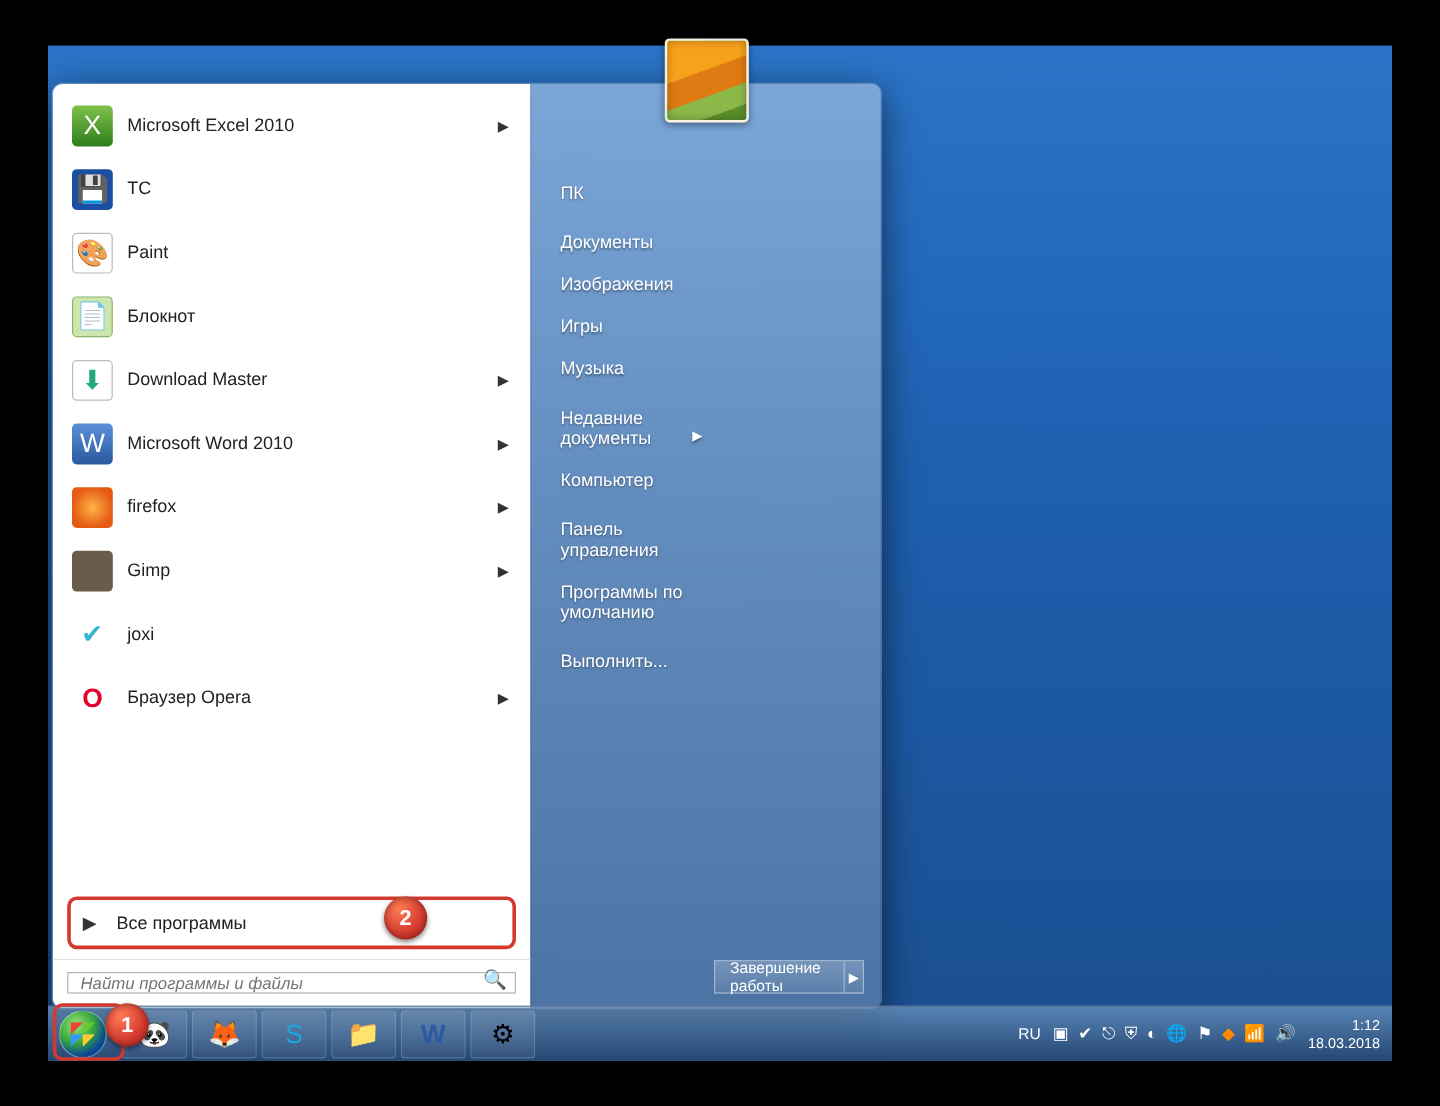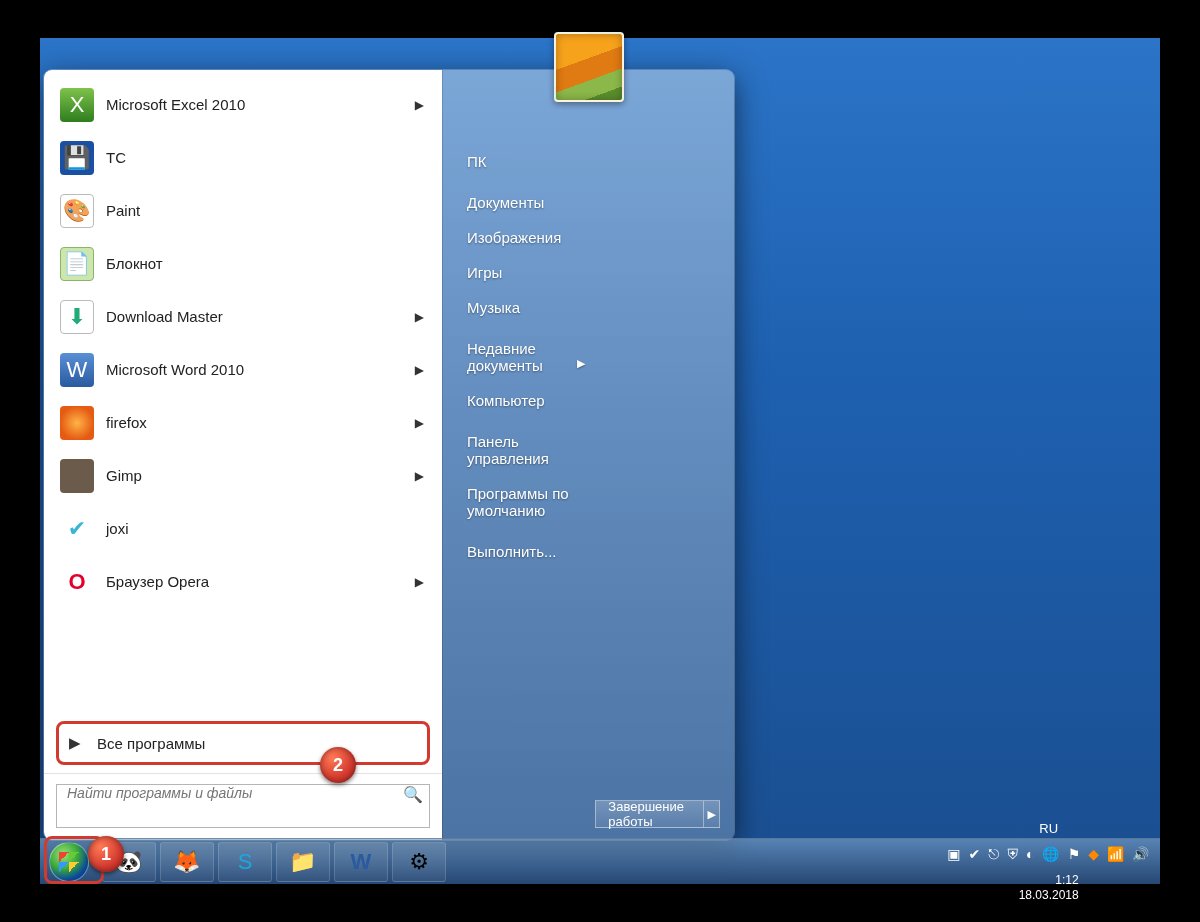--- a/index.html
+++ b/index.html
@@ -15,42 +15,42 @@
 .start-orb::after { content:""; position:absolute; left:9px; top:9px; width:20px; height:20px;
   background:
     linear-gradient(135deg,#e43 0 50%,transparent 50%) top left/50% 50% no-repeat,
     linear-gradient(135deg,#6c3 0 50%,transparent 50%) top right/50% 50% no-repeat,
     linear-gradient(135deg,#39f 0 50%,transparent 50%) bottom left/50% 50% no-repeat,
     linear-gradient(135deg,#fc3 0 50%,transparent 50%) bottom right/50% 50% no-repeat; }
 .tb-items { display: flex; align-items: center; gap: 4px; margin-left: 4px; }
 .tb-item { width: 54px; height: 40px; border-radius: 3px; display:flex; align-items:center; justify-content:center;
   background: linear-gradient(to bottom, rgba(255,255,255,.12), rgba(255,255,255,.05));
   border: 1px solid rgba(255,255,255,.15); font-size: 22px; }
-.tray { margin-left: auto; display: flex; align-items: center; gap: 10px; padding-right: 10px; color: #fff; font-size: 12px; flex-direction: column; }
+.tray { margin-left: auto; display: flex; align-items: center; gap: 10px; padding-right: 10px; color: #fff; font-size: 12px; }
 .tray .lang { font-size: 13px; }
 .tray-icons { display:flex; gap:8px; font-size:14px; }
 .clock { text-align: right; line-height: 1.2; }
 
 .start-menu { position: absolute; left: 4px; bottom: 44px; width: 690px; height: 770px;
   display: flex; border-radius: 8px; overflow: visible;
   box-shadow: 0 0 0 1px rgba(255,255,255,.25), 0 8px 30px rgba(0,0,0,.6); }
 .sm-left { width: 398px; background: #fff; border-top-left-radius: 8px; border-bottom-left-radius: 8px;
   display: flex; flex-direction: column; padding: 6px 0 8px; }
 .prog-list { flex: 1; padding: 2px 6px 0; }
 .prog-item { display:flex; align-items:center; height:53px; padding:0 10px; position:relative;
   font-size: 15px; color:#222; cursor:default; }
 .pi-icon { width:34px; height:34px; margin-right:12px; display:flex; align-items:center; justify-content:center;
   font-size:22px; border-radius:4px; }
 .pi-arrow { position:absolute; right:12px; font-size:12px; color:#333; }
 .all-prog-wrap { margin: 8px 12px 2px; }
 .all-prog { display:flex; align-items:center; height:44px; padding:0 10px; font-size:15px; color:#222;
   border:3px solid #d33a2f; border-radius:8px; position:relative; }
 .all-prog .ap-arrow { width:14px; display:inline-block; margin-right:14px; color:#333; }
 .search-wrap { padding: 10px 12px 4px; border-top:1px solid #e3e3e3; margin-top:6px; }
-.search-box { display:flex; align-items:flex-start; border:1px solid #b5b5b5; background:#fff; height:44px; padding:0 6px 0 10px; }
+.search-box { display:flex; align-items:flex-end; border:1px solid #b5b5b5; background:#fff; height:18px; padding:0 6px 0 10px; }
 .search-box input { flex:1; border:none; outline:none; font-size:14px; font-style:italic; color:#777; background:transparent; }
 .search-box .mag { color:#3b6fb0; font-size:16px; }
 
 .sm-right { flex:1; background: linear-gradient(to bottom, rgba(190,210,230,.55), rgba(110,140,175,.6));
   border-top-right-radius:8px; border-bottom-right-radius:8px; border-left:1px solid rgba(0,0,0,.15);
   padding: 74px 14px 12px; display:flex; flex-direction:row; color:#fff; position:relative; }
 .user-pic { position:absolute; top:-38px; left:50%; transform:translateX(-50%); width:70px; height:70px;
   border:2px solid rgba(255,255,255,.85); border-radius:4px;
   background: linear-gradient(160deg,#f7a21b 0 40%,#e07a12 40% 65%,#8cb84a 65% 85%,#5a8f2c 85%);
   box-shadow: inset 0 0 8px rgba(0,0,0,.3), 0 2px 6px rgba(0,0,0,.4); }

